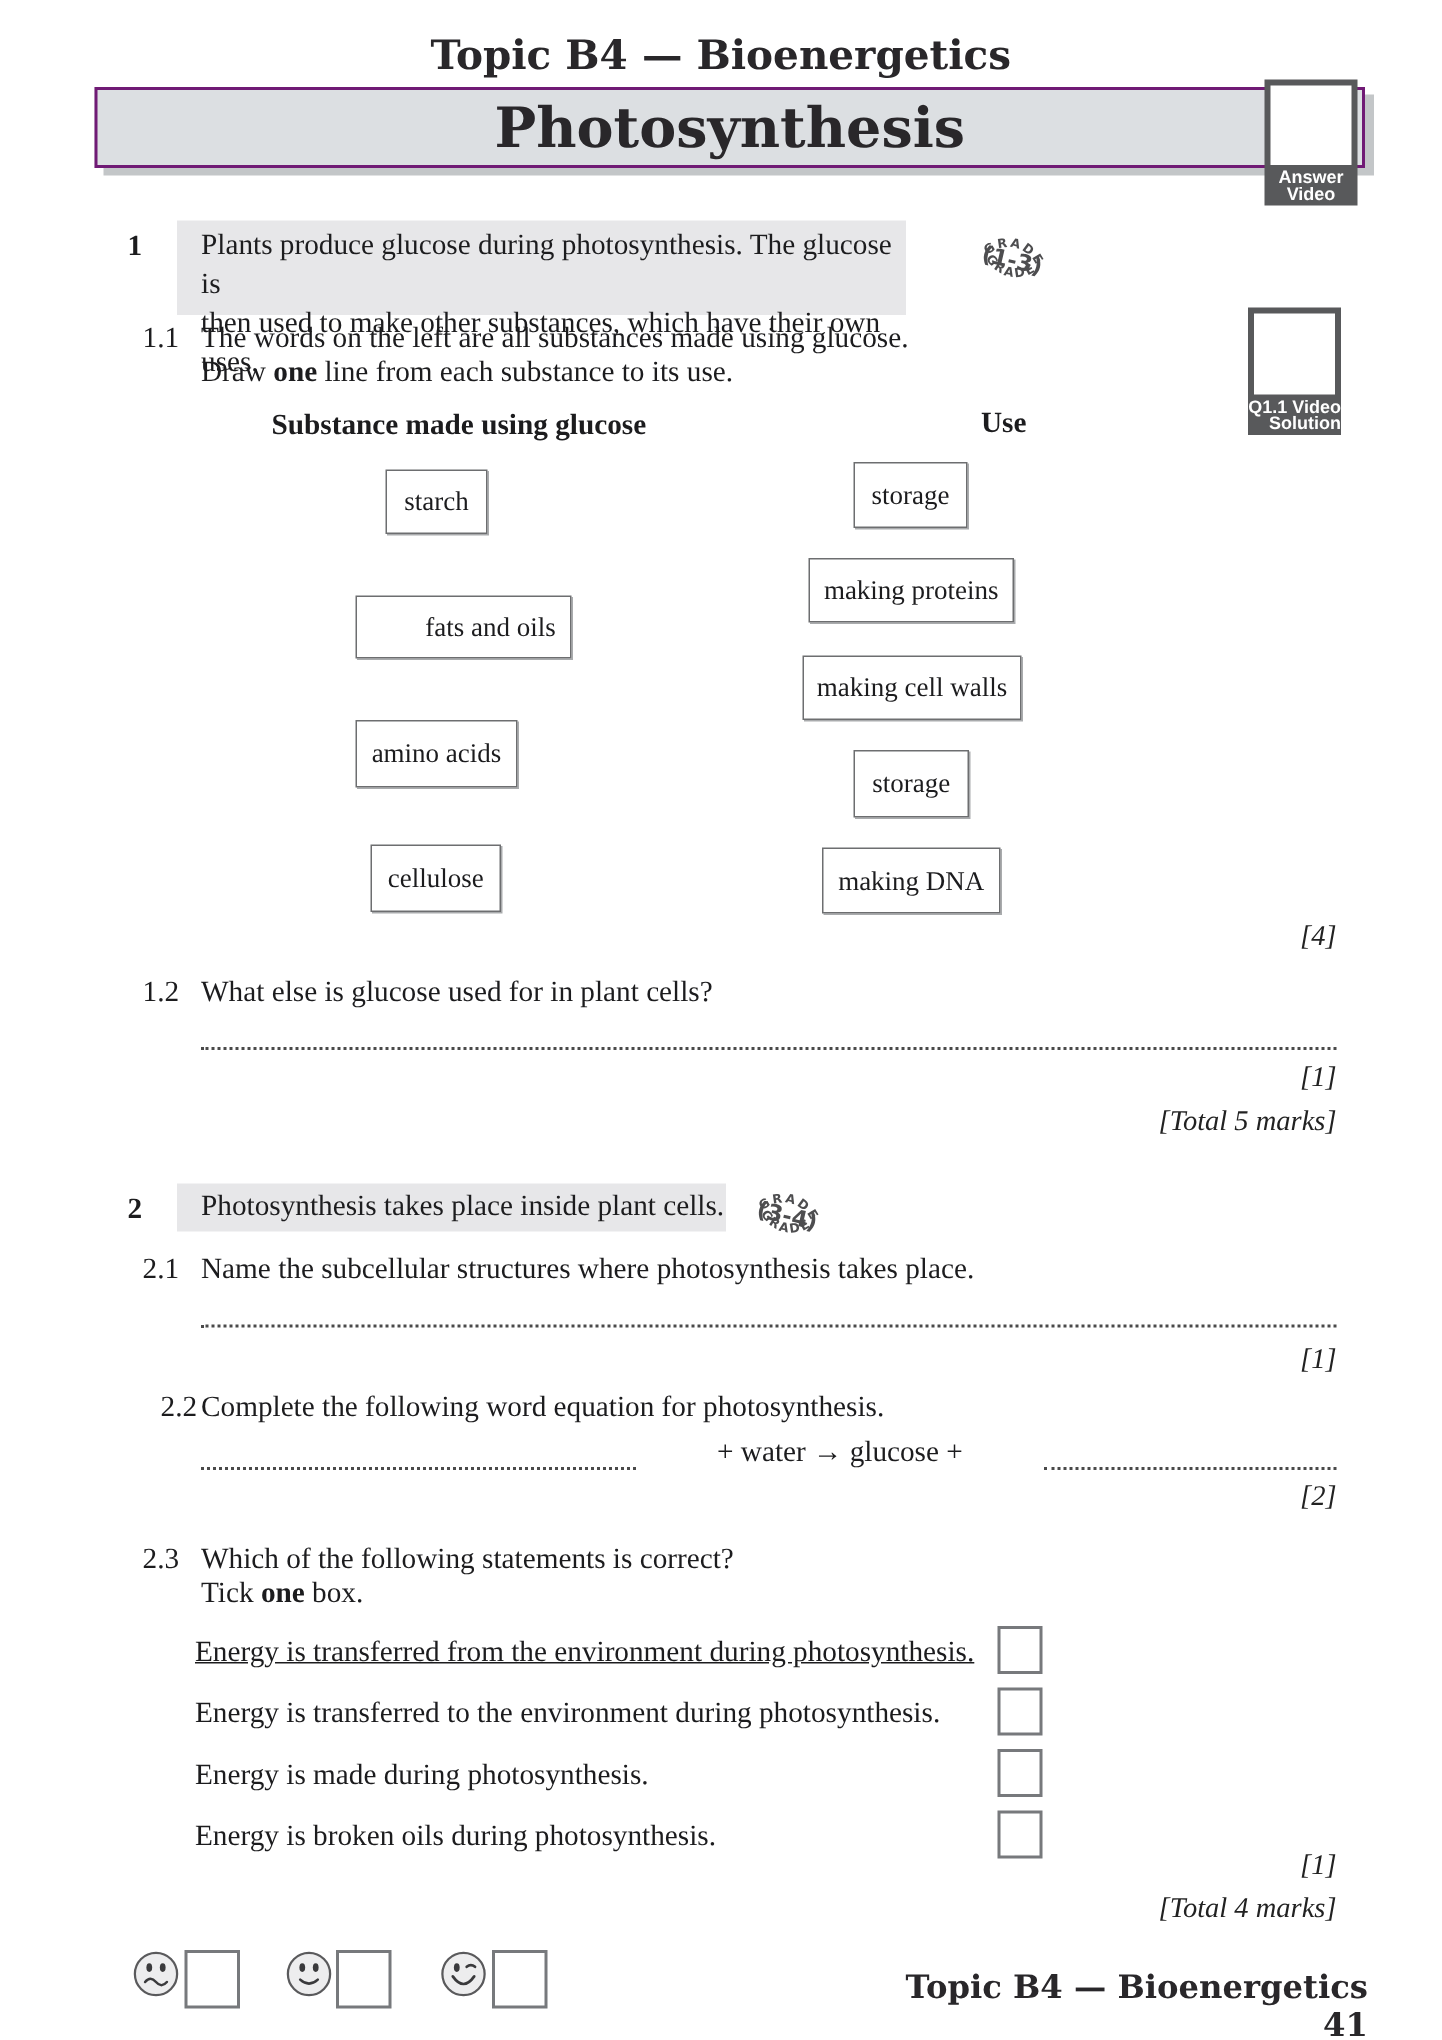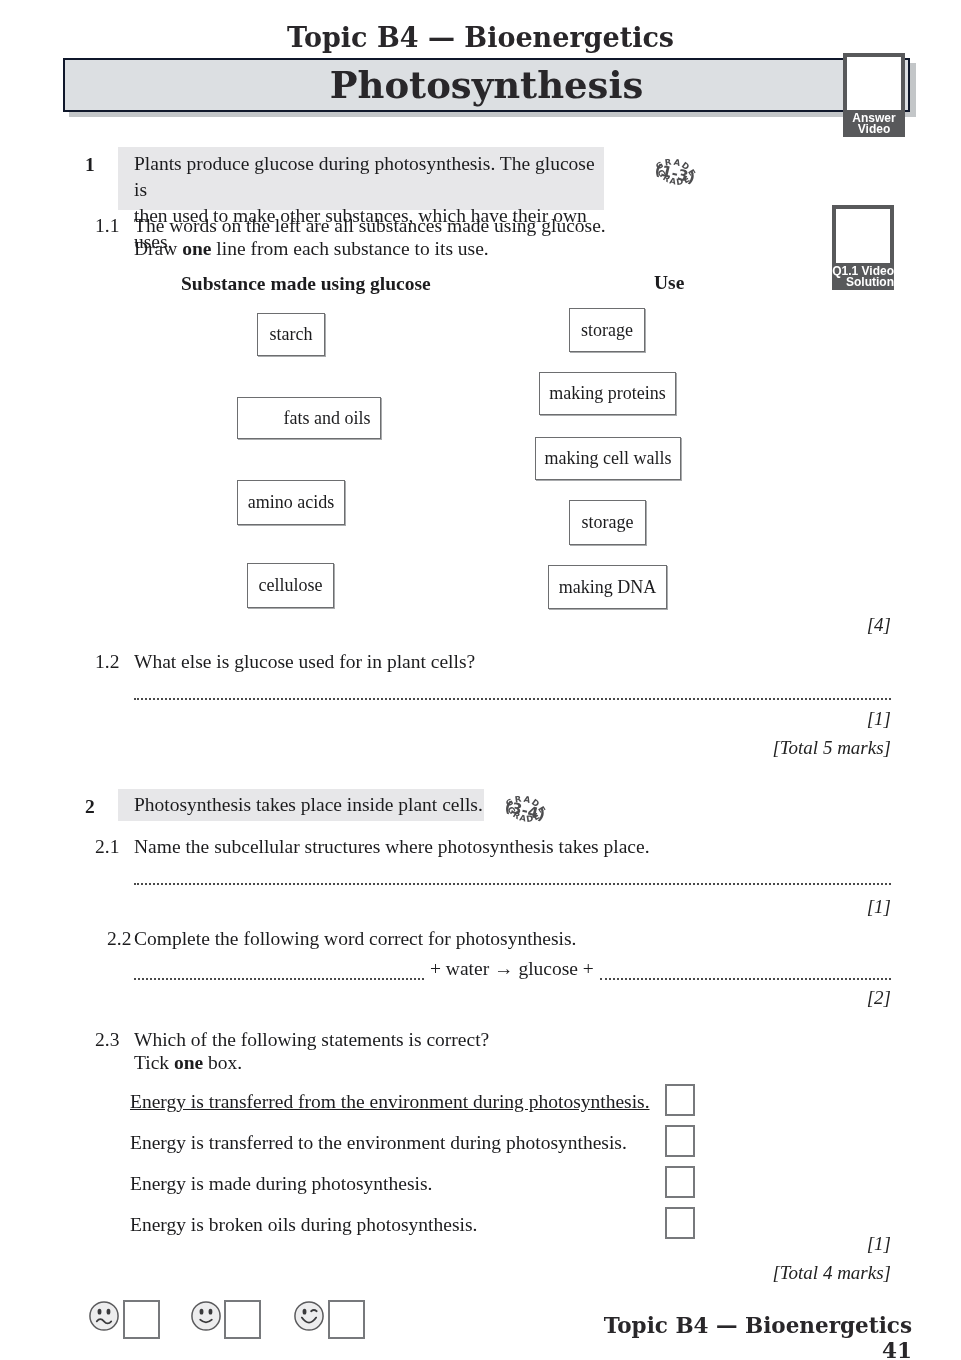--- a/index.html
+++ b/index.html
@@ -7,21 +7,21 @@
     width:961px;height:1360px;position:relative;background:#ffffff;
     font-family:"Liberation Serif", serif;color:#1c1c1e;overflow:hidden;
   }
   .abs{position:absolute;}
   .slab{font-family:"DejaVu Serif", serif;font-weight:bold;color:#29272a;}
   .serif19{font-size:19.5px;line-height:23px;}
   .bold{font-weight:bold;}
   .mark{font-style:italic;font-size:19px;text-align:right;width:120px;color:#222;}
   .rightcol{left:771px;}
   .banner{
-    background:#dcdfe2;border:2px solid #0f172a;
+    background:#dcdfe2;border:2px solid #701a75;
     box-shadow:6px 5px 0 #c3c6c8;
     display:flex;align-items:center;justify-content:center;
   }
   .statement{
     background:#e7e7e9;font-size:19.5px;line-height:26px;
   }
   .qr{
     background:#58595b;color:#ffffff;text-align:center;
     font-family:"Liberation Sans", sans-serif;font-weight:bold;
   }
@@ -32,21 +32,21 @@
     display:flex;align-items:center;justify-content:center;
     font-size:18px;color:#1c1c1e;
   }
   .colhdr{font-weight:bold;font-size:19.5px;}
   .dots{border-bottom:2px dotted #4a4a4a;height:14px;}
   .cb{border:2px solid #77797c;background:#fff;}
   .badge{color:#4d4d4f;}
   .badge svg{transform:rotate(13deg);}
   .badge-arc{font-family:"DejaVu Sans", sans-serif;font-weight:bold;font-size:9px;letter-spacing:1.5px;fill:#4d4d4f;}
   .badge-num{font-family:"DejaVu Sans", sans-serif;font-weight:bold;font-size:16px;fill:#4d4d4f;}
-  .eqrow{display:flex;align-items:flex-end;}
+  .eqrow{display:flex;align-items:flex-end;gap:48px;}
   .eqrow .mid{font-size:19.5px;padding:0 6px;white-space:nowrap;}
   .footer-slab{font-family:"DejaVu Serif", serif;font-weight:bold;font-size:21.5px;color:#29272a;}
 </style>
 </head>
 <body>
 
 <div class="abs slab" style="left:0;top:22px;width:961px;text-align:center;font-size:27px;">Topic B4 — Bioenergetics</div>
 
 <div class="abs banner" style="left:63px;top:58px;width:843px;height:50px;">
   <span class="slab" style="font-size:37px;">Photosynthesis</span>
@@ -129,21 +129,21 @@
     <text x="31" y="37" text-anchor="middle" class="badge-num">(3-4)</text>
   </svg>
 </div>
 
 <div class="abs serif19" style="left:95px;top:835px;">2.1</div>
 <div class="abs serif19" style="left:134px;top:835px;">Name the subcellular structures where photosynthesis takes place.</div>
 <div class="abs dots" style="left:134px;top:869px;width:757px;"></div>
 <div class="abs mark rightcol" style="top:896px;">[1]</div>
 
 <div class="abs serif19" style="left:95px;top:927px;margin-left:12px;">2.2</div>
-<div class="abs serif19" style="left:134px;top:927px;">Complete the following word correct for photosynthesis.</div>
+<div class="abs serif19" style="left:134px;top:927px;">Complete the following word equation for photosynthesis.</div>
 <div class="abs eqrow" style="left:134px;top:958px;width:757px;">
   <div class="dots" style="width:290px;"></div>
   <div class="mid">+  water → glucose +</div>
   <div class="dots" style="flex:1;"></div>
 </div>
 <div class="abs mark rightcol" style="top:987px;">[2]</div>
 
 <div class="abs serif19" style="left:95px;top:1028px;">2.3</div>
 <div class="abs serif19" style="left:134px;top:1028px;">Which of the following statements is correct?</div>
 <div class="abs serif19" style="left:134px;top:1051px;">

